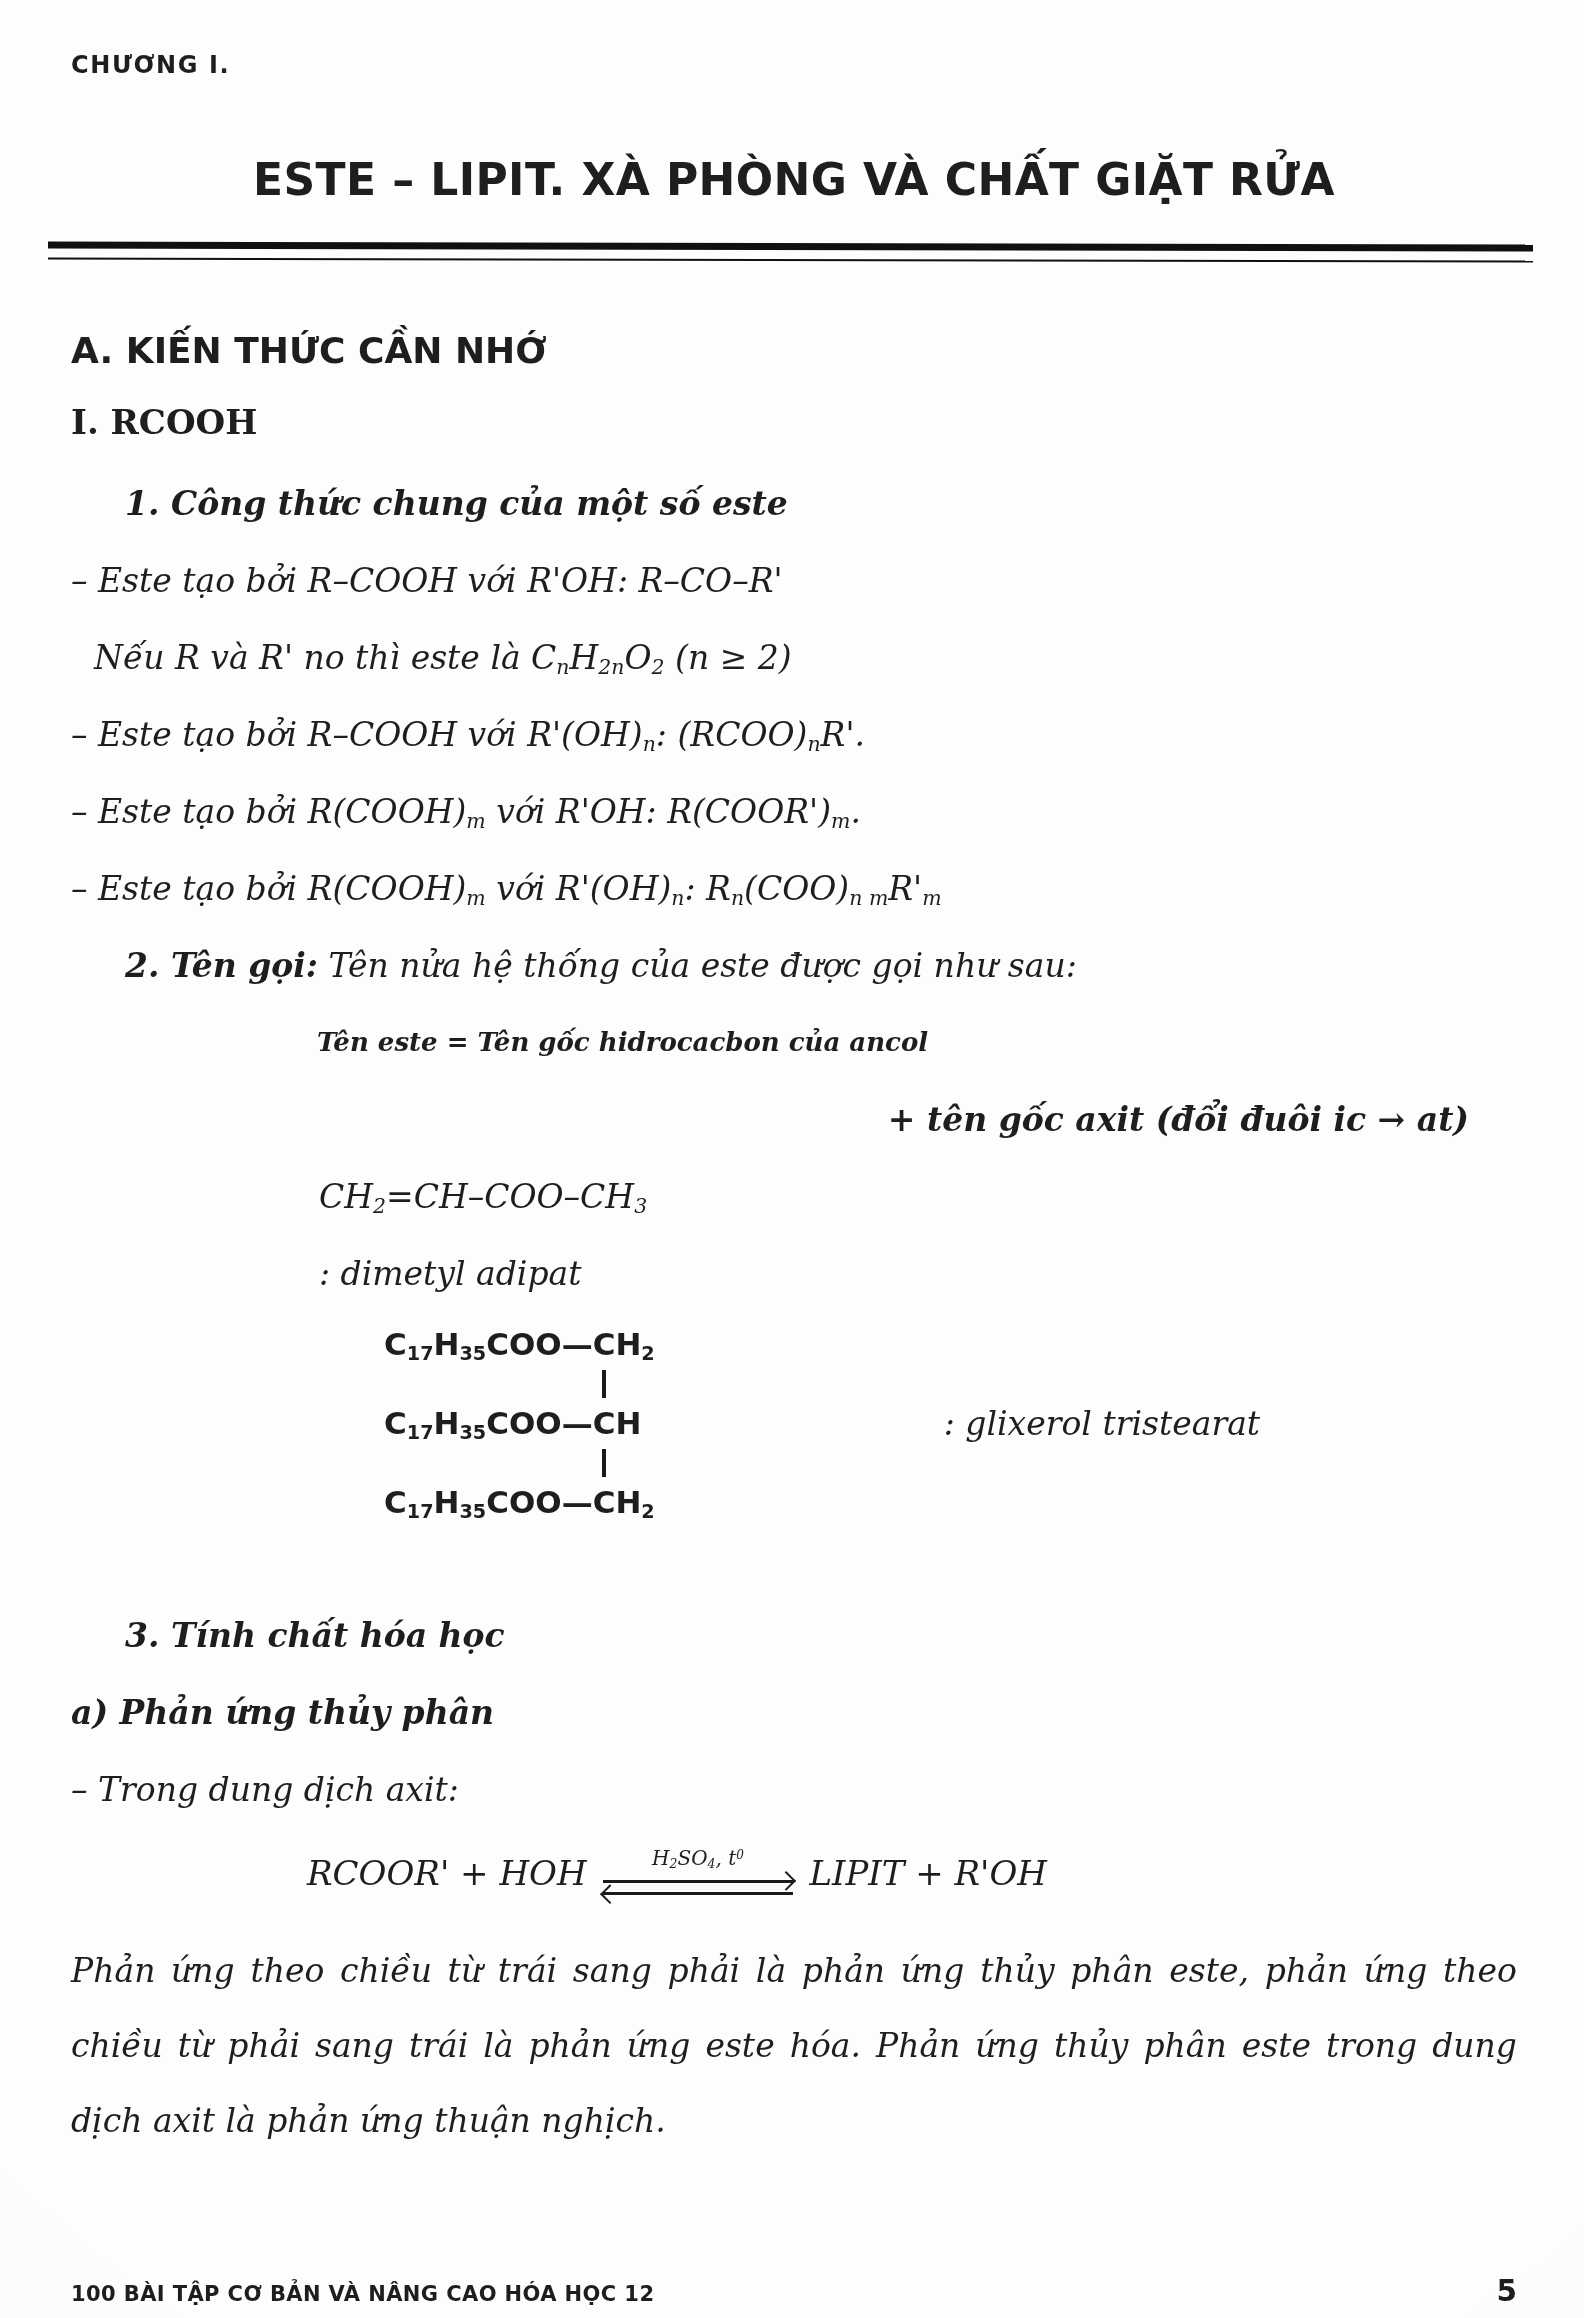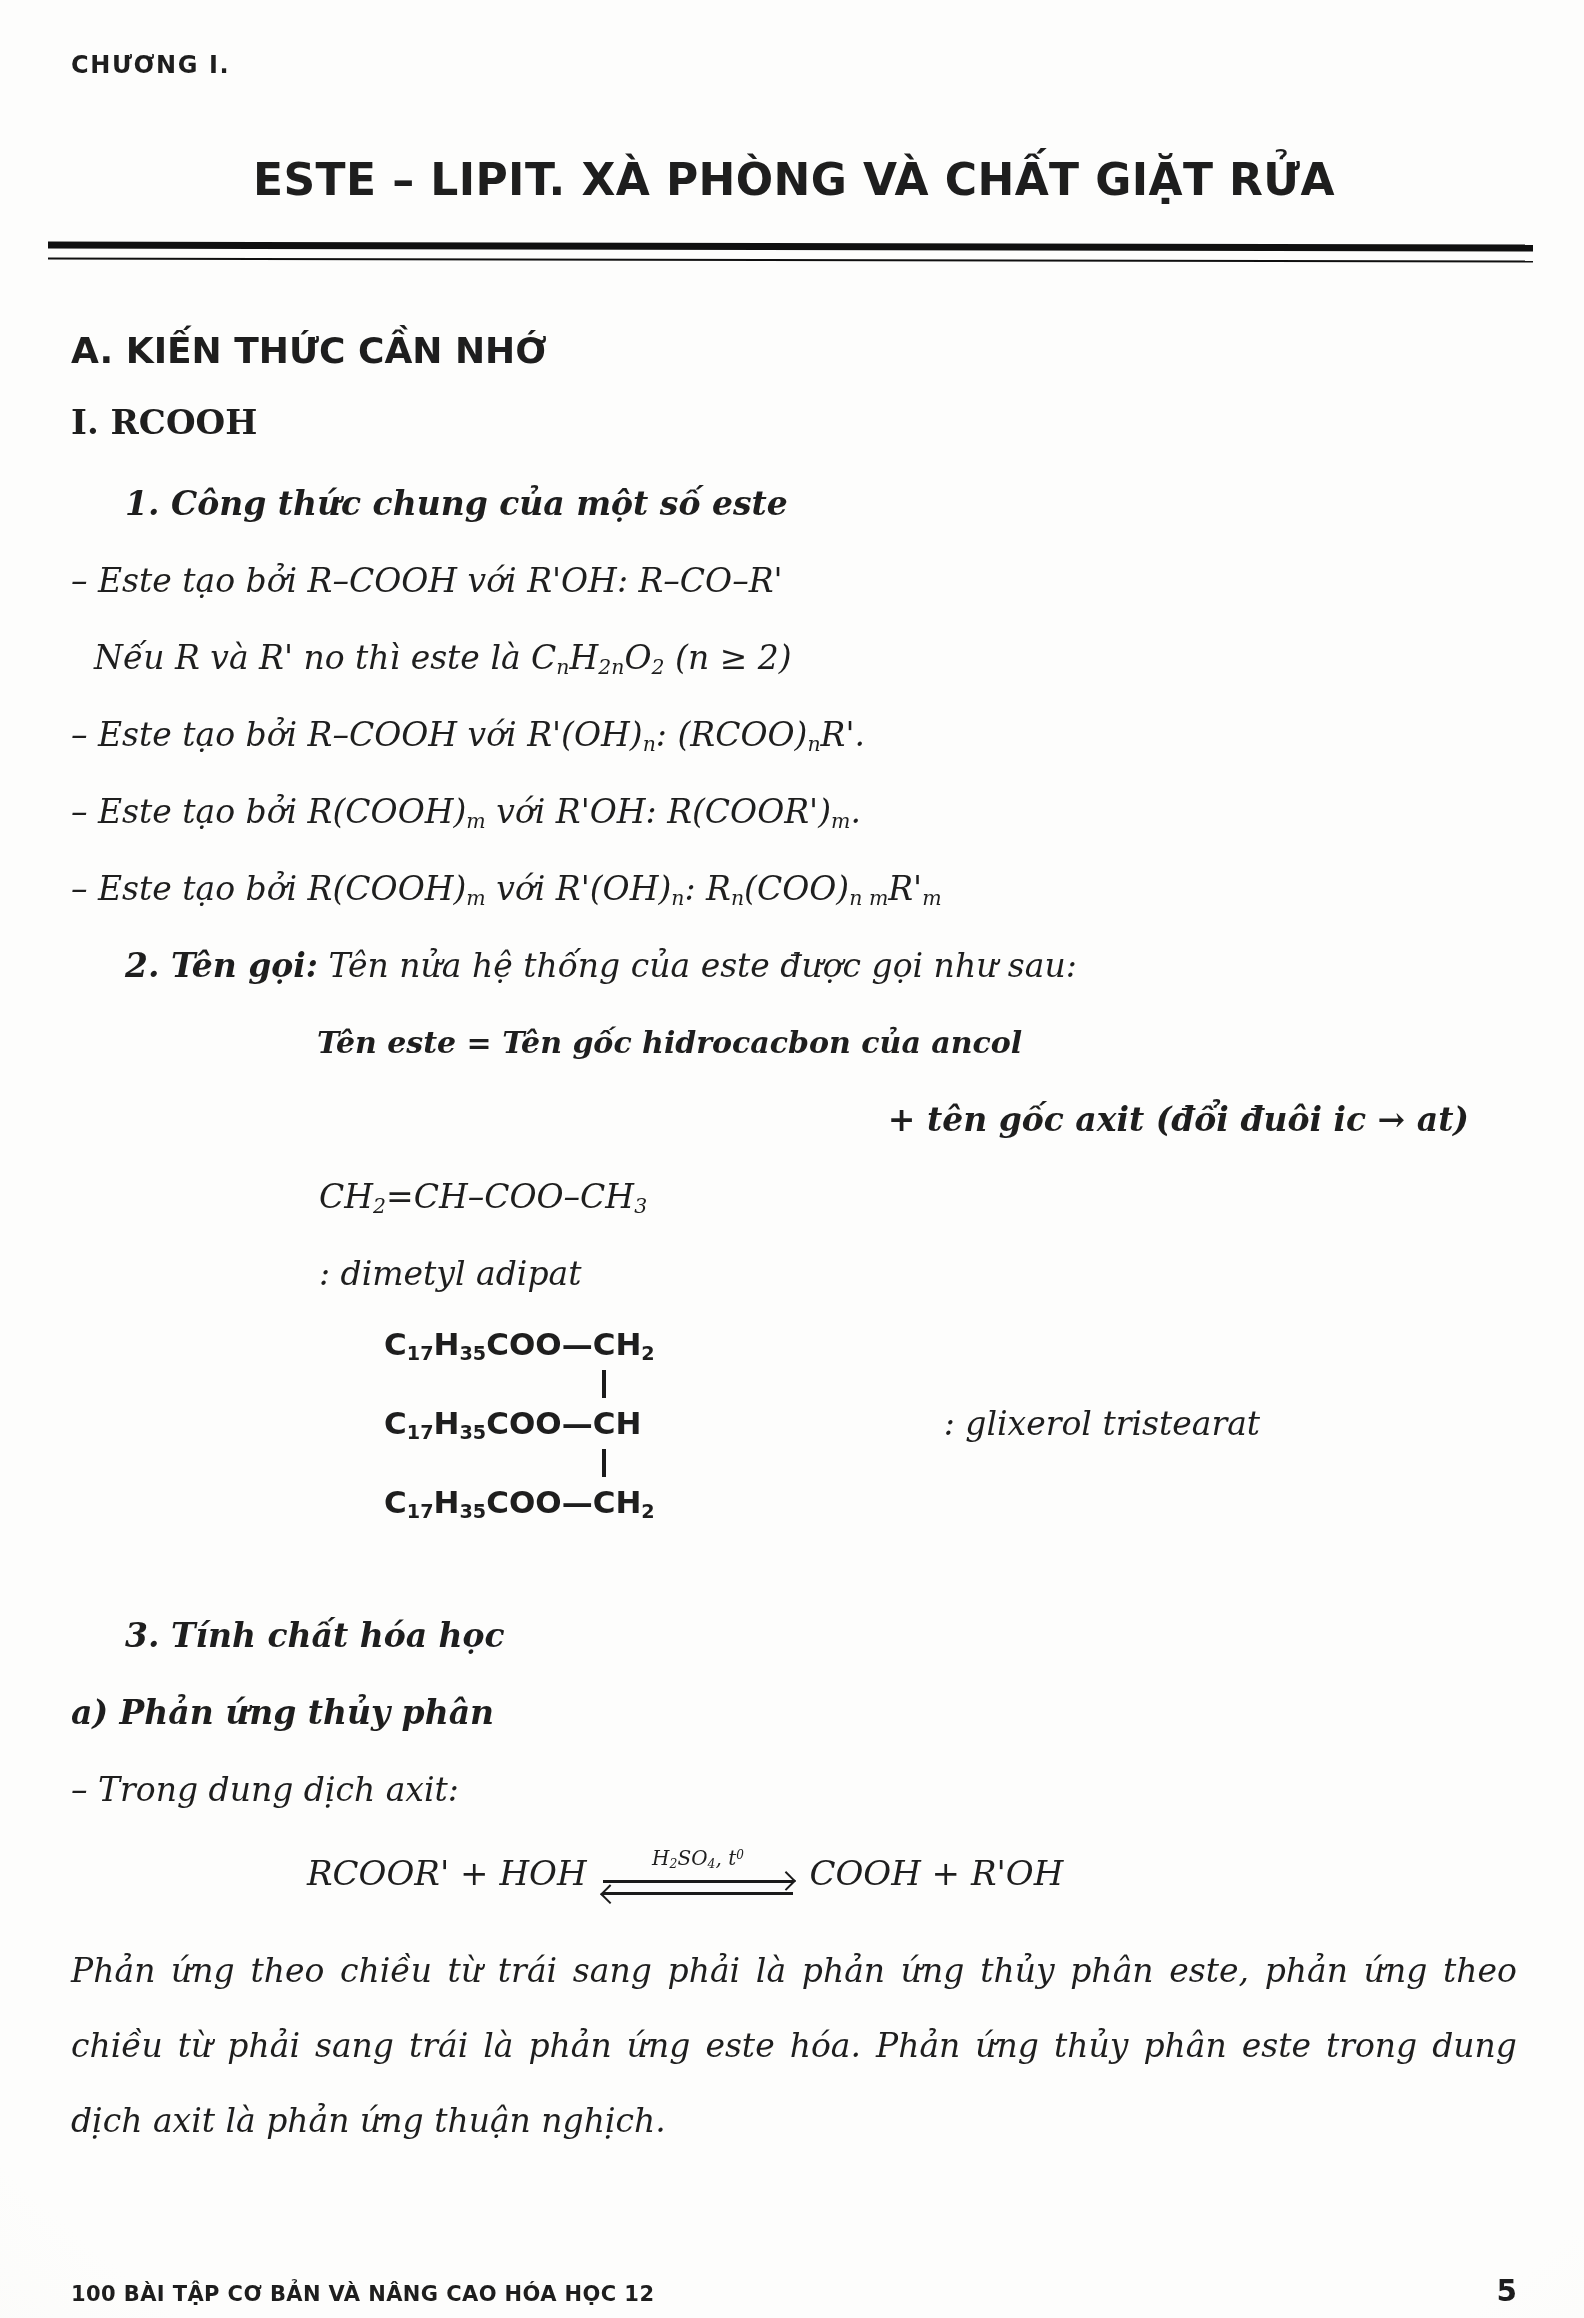--- a/index.html
+++ b/index.html
@@ -21,21 +21,21 @@
   .sec-i { font-size:34px; font-weight:700; margin-top:31px; }
 
   .item-head { font-size:33px; font-weight:700; font-style:italic; margin-left:54px; line-height:77px; }
   .mt1 { margin-top:23px; }
   .mt-big { margin-top:71px; }
   .line { font-size:33px; font-style:italic; line-height:77px; }
   .indent { margin-left:23px; }
 
   .mixed-head { margin-left:54px; line-height:77px; font-size:33px; font-style:italic; }
   .mixed-head .b { font-weight:700; }
-  .rule-main   { font-size:30px; font-style:italic; font-weight:700; margin-left:246px; line-height:77px; }
+  .rule-main   { font-size:26px; font-style:italic; font-weight:700; margin-left:246px; line-height:77px; }
   .rule-suffix { font-size:33px; font-style:italic; font-weight:700; text-align:right; padding-right:48px; line-height:77px; }
 
   .ex-row { display:grid; grid-template-columns:248px 623px auto; font-size:33px; font-style:italic; line-height:77px; }
 
   .glycerol { display:flex; align-items:center; margin-left:313px; margin-top:8.2px; }
   .struct { display:grid; grid-template-columns:max-content max-content; font-family:"DejaVu Sans","Liberation Sans",sans-serif; font-weight:700; font-size:31px; font-style:normal; }
   .struct .fr { line-height:48px; }
   .bond-cell { height:31px; display:flex; align-items:center; }
   .bond { display:inline-block; width:3.3px; height:28px; background:#1b1b1b; margin-left:9.8px; }
   .gly-name { font-size:33px; font-style:italic; margin-left:289px; }
@@ -125,21 +125,21 @@
   <p class="sub-head">a) Phản ứng thủy phân</p>
   <p class="line">– Trong dung dịch axit:</p>
 
   <div class="equation">
     <span class="eq-side">RCOOR' + HOH</span>
     <span class="eq-arrows">
       <span class="eq-cond">H<sub>2</sub>SO<sub>4</sub>, t<sup>0</sup></span>
       <span class="arrow right"></span>
       <span class="arrow left"></span>
     </span>
-    <span class="eq-side">COOH + R'OH</span>
+    <span class="eq-side">LIPIT + R'OH</span>
   </div>
 
   <p class="paragraph">Phản ứng theo chiều từ trái sang phải là phản ứng thủy phân este, phản ứng theo chiều từ phải sang trái là phản ứng este hóa. Phản ứng thủy phân este trong dung dịch axit là phản ứng thuận nghịch.</p>
 
   <div class="footer">
     <span class="footer-title">100 BÀI TẬP CƠ BẢN VÀ NÂNG CAO HÓA HỌC 12</span>
     <span class="footer-page">5</span>
   </div>
 
 </div>

